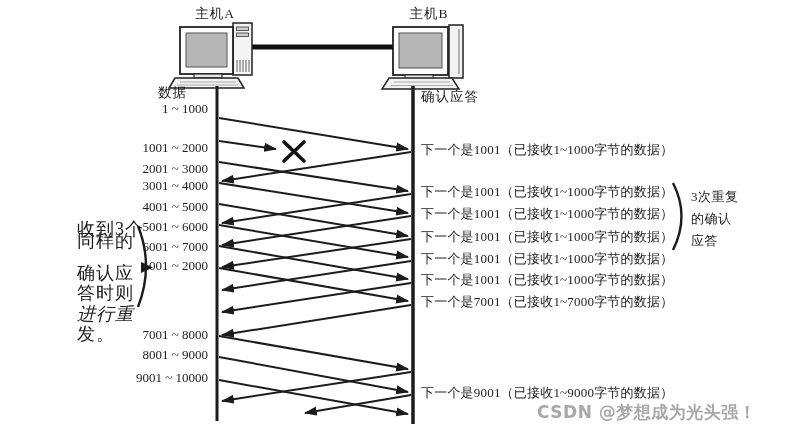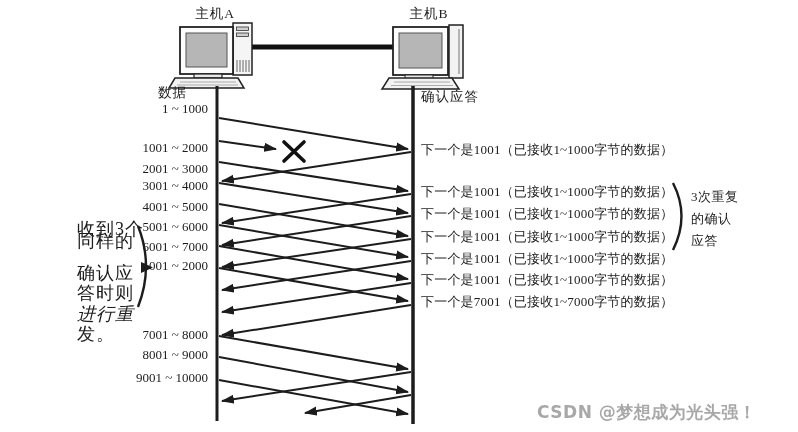--- a/index.html
+++ b/index.html
@@ -111,20 +111,21 @@
   <div class="abs seg" style="top:346px;">8001 ~ 9000</div>
   <div class="abs seg" style="top:369px;">9001 ~ 10000</div>
 
   <div class="abs ack" style="top:141px;">下一个是1001（已接收1~1000字节的数据）</div>
   <div class="abs ack" style="top:183px;">下一个是1001（已接收1~1000字节的数据）</div>
   <div class="abs ack" style="top:205px;">下一个是1001（已接收1~1000字节的数据）</div>
   <div class="abs ack" style="top:228px;">下一个是1001（已接收1~1000字节的数据）</div>
   <div class="abs ack" style="top:250px;">下一个是1001（已接收1~1000字节的数据）</div>
   <div class="abs ack" style="top:271px;">下一个是1001（已接收1~1000字节的数据）</div>
   <div class="abs ack" style="top:293px;">下一个是7001（已接收1~7000字节的数据）</div>
+  <div class="abs ack" style="top:384px;">下一个是9001（已接收1~9000字节的数据）</div>
 
   <div class="abs note" style="top:219px;">收到3个</div>
   <div class="abs note" style="top:231px;">同样的</div>
   <div class="abs note" style="top:263px;">确认应</div>
   <div class="abs note" style="top:283px;">答时则</div>
   <div class="abs note" style="top:304px;font-style:italic;">进行重</div>
   <div class="abs note" style="top:324px;">发。</div>
 
   <div class="abs dupnote" style="top:187px;">3次重复</div>
   <div class="abs dupnote" style="top:209px;">的确认</div>

